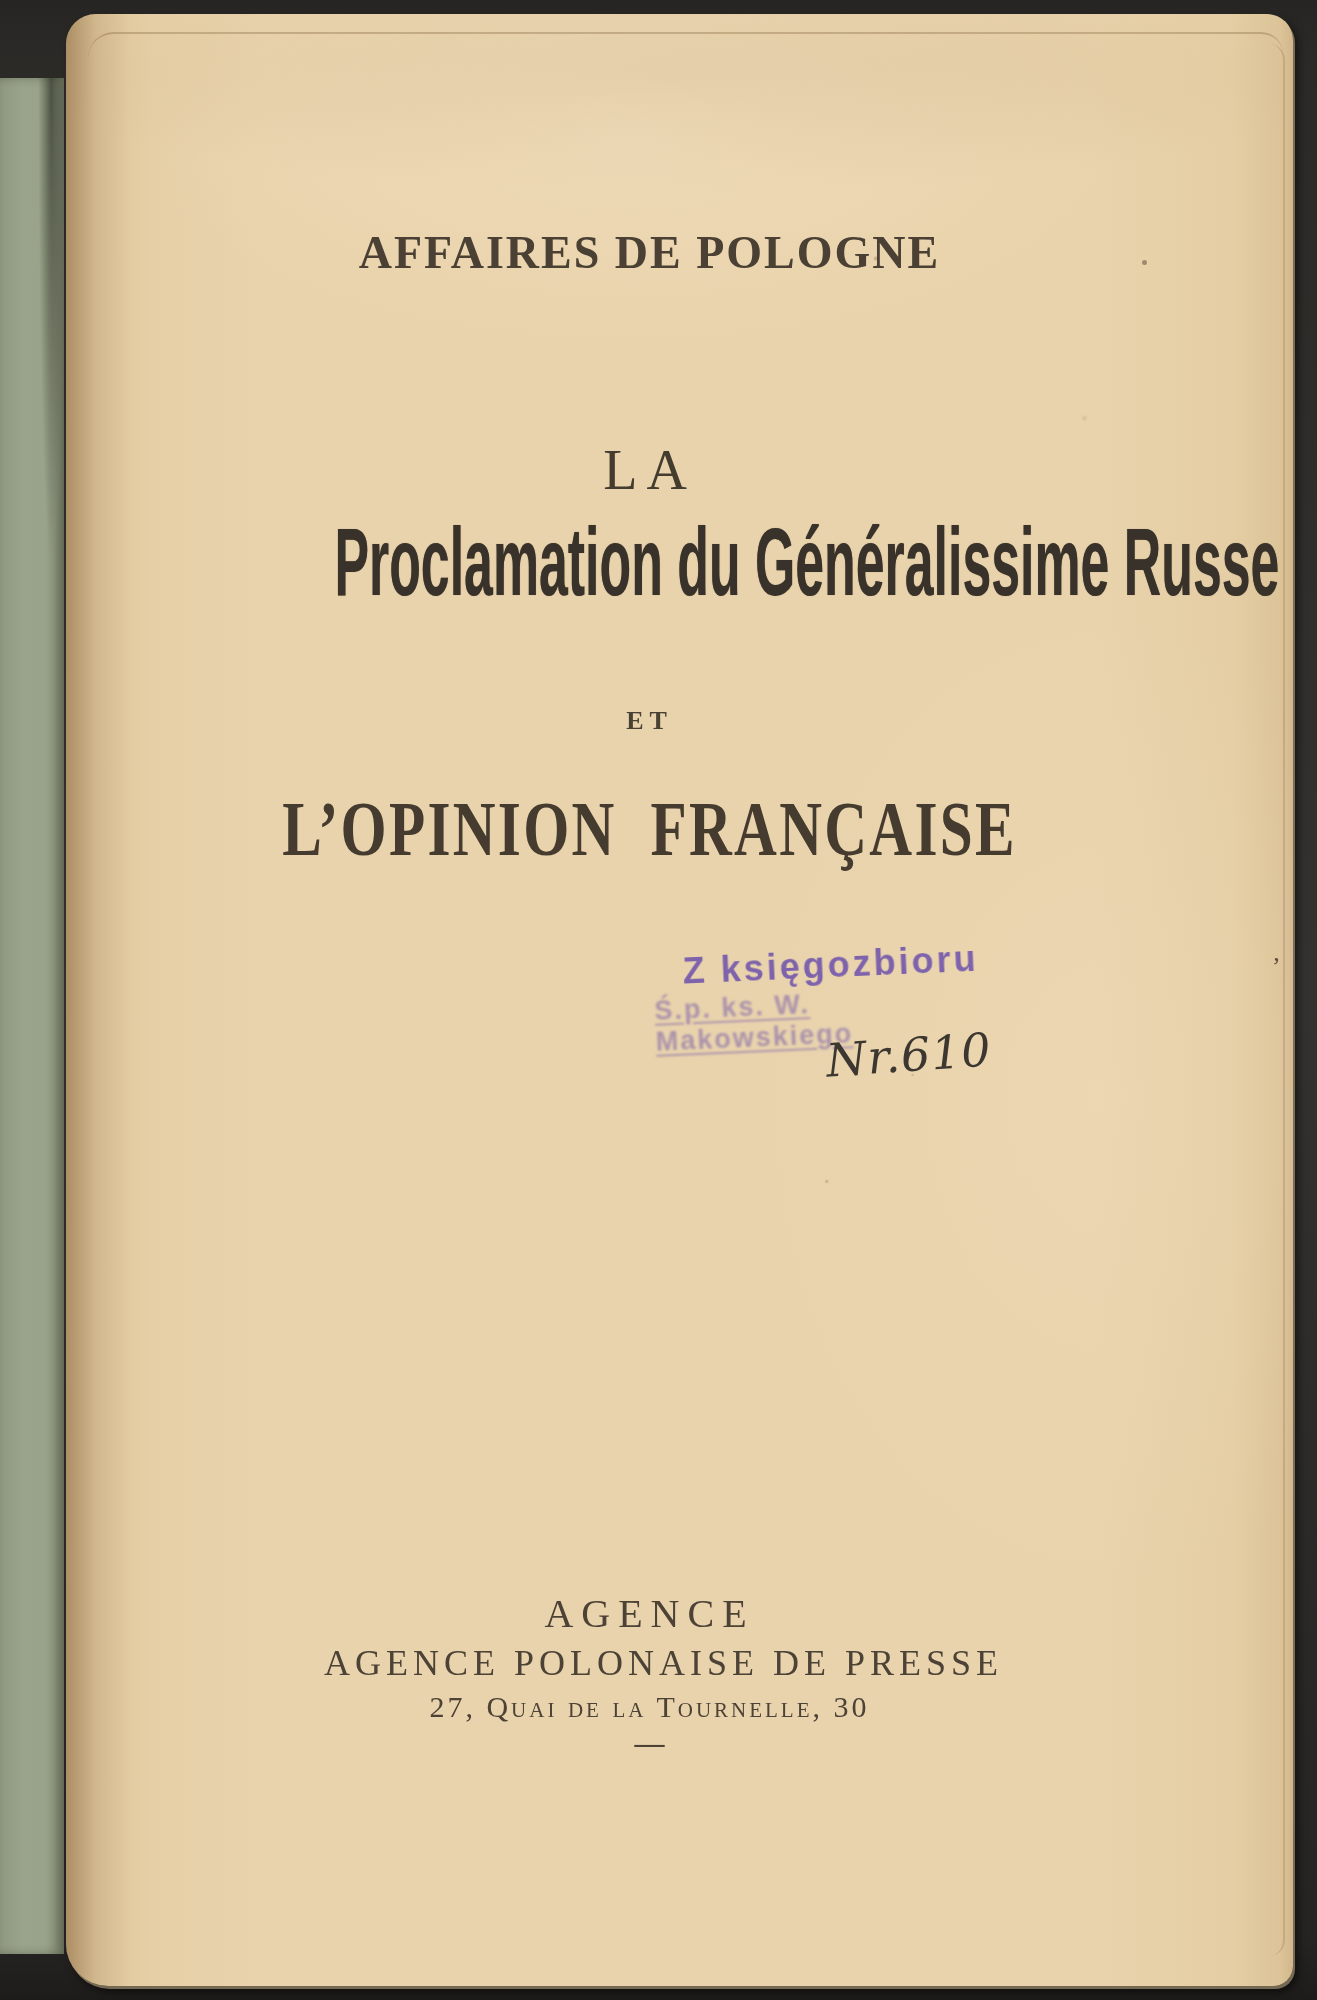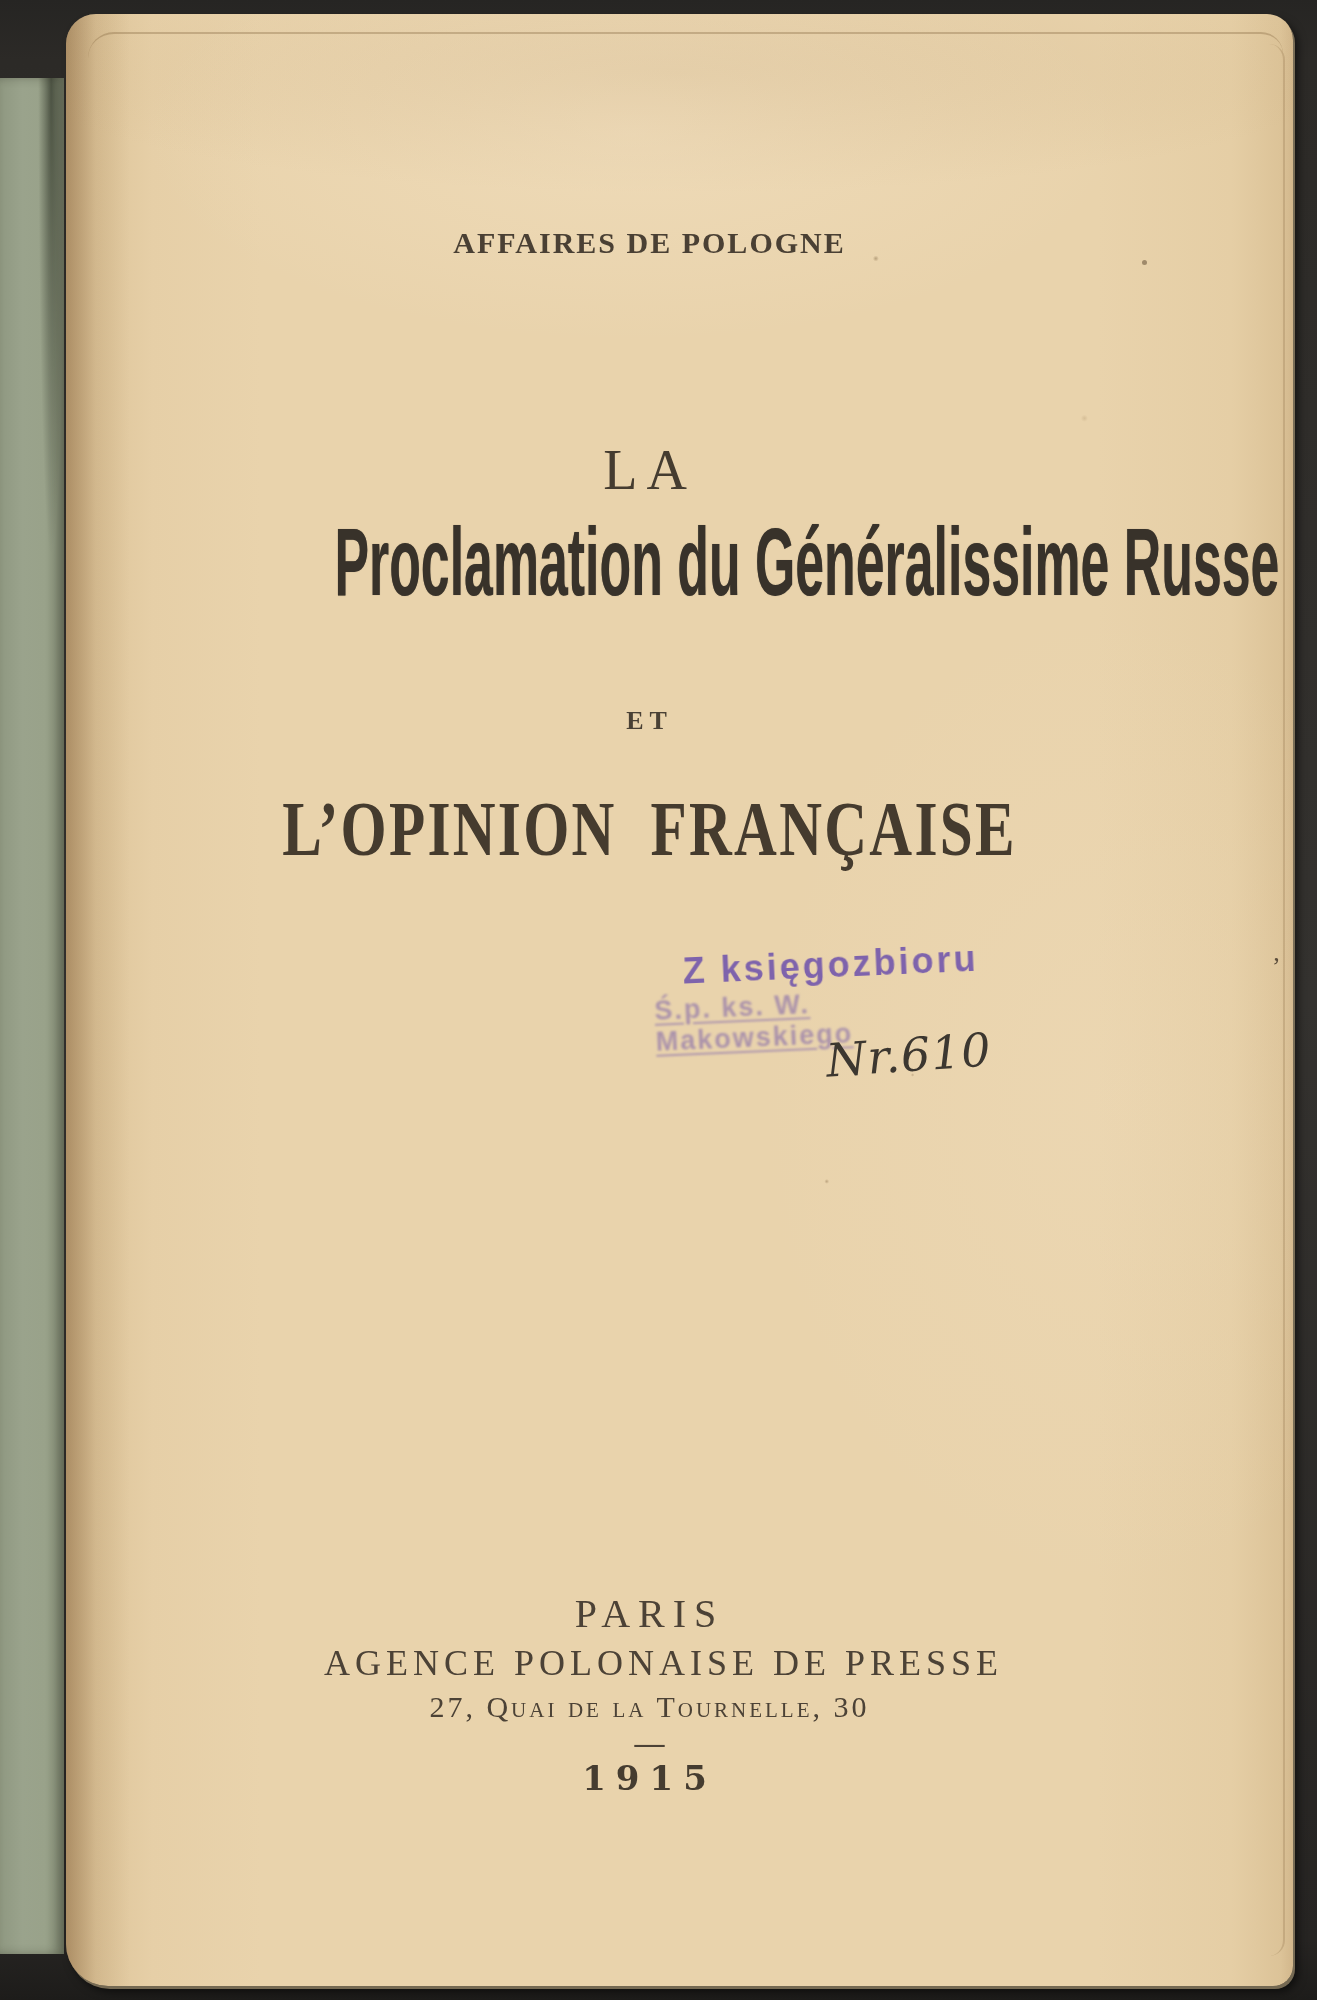--- a/index.html
+++ b/index.html
@@ -56,21 +56,21 @@
     position:absolute;left:0;top:0;bottom:0;width:64px;
     border-radius:30px 0 0 42px;
     background:linear-gradient(90deg, rgba(120,85,45,.38), rgba(120,85,45,.12) 45%, rgba(120,85,45,0));
     pointer-events:none;
   }
 
   
   .content{position:absolute;left:0;top:0;right:60px;bottom:0;}
   .line{position:absolute;left:0;right:0;text-align:center;color:#463d31;}
 
-  .series{top:212px;font-weight:bold;font-size:30px;letter-spacing:2px;color:#4a4034;}
+  .series{top:212px;font-weight:bold;font-size:46px;letter-spacing:2px;color:#4a4034;}
   .pretitle{top:424px;font-size:56px;letter-spacing:9px;color:#453c30;}
 
   .main-title{
     top:498px;font-family:"Liberation Sans", sans-serif;font-weight:bold;
     font-size:96px;line-height:1.05;color:#38322a;white-space:nowrap;
     transform:scaleX(0.54);transform-origin:50% 50%;
     text-shadow:0 0 1px rgba(56,50,42,.6);
   }
   .connector{top:692px;font-size:26px;font-weight:bold;letter-spacing:6px;color:#4a4135;}
   .subtitle{
@@ -136,29 +136,28 @@
       <div class="line series">AFFAIRES DE POLOGNE</div>
 
       <div class="line pretitle">LA</div>
 
       <div class="line main-title">Proclamation du Généralissime Russe</div>
 
       <div class="line connector">ET</div>
 
       <div class="line subtitle">L’OPINION FRANÇAISE</div>
 
-      <div class="line city">PARIS</div>
+      <div class="line city">AGENCE</div>
 
       <div class="line publisher">AGENCE POLONAISE DE PRESSE</div>
 
       <div class="line address">27, Quai de la Tournelle, 30</div>
 
       <div class="line divider">—</div>
 
-      <div class="line year">1915</div>
 
     </div>
 
     <div class="stamp">
       <div class="stamp-l1">Z księgozbioru</div>
       <div class="stamp-l2">Ś.p. ks. W. Makowskiego</div>
     </div>
 
     <div class="handnum">Nr.610</div>
 

